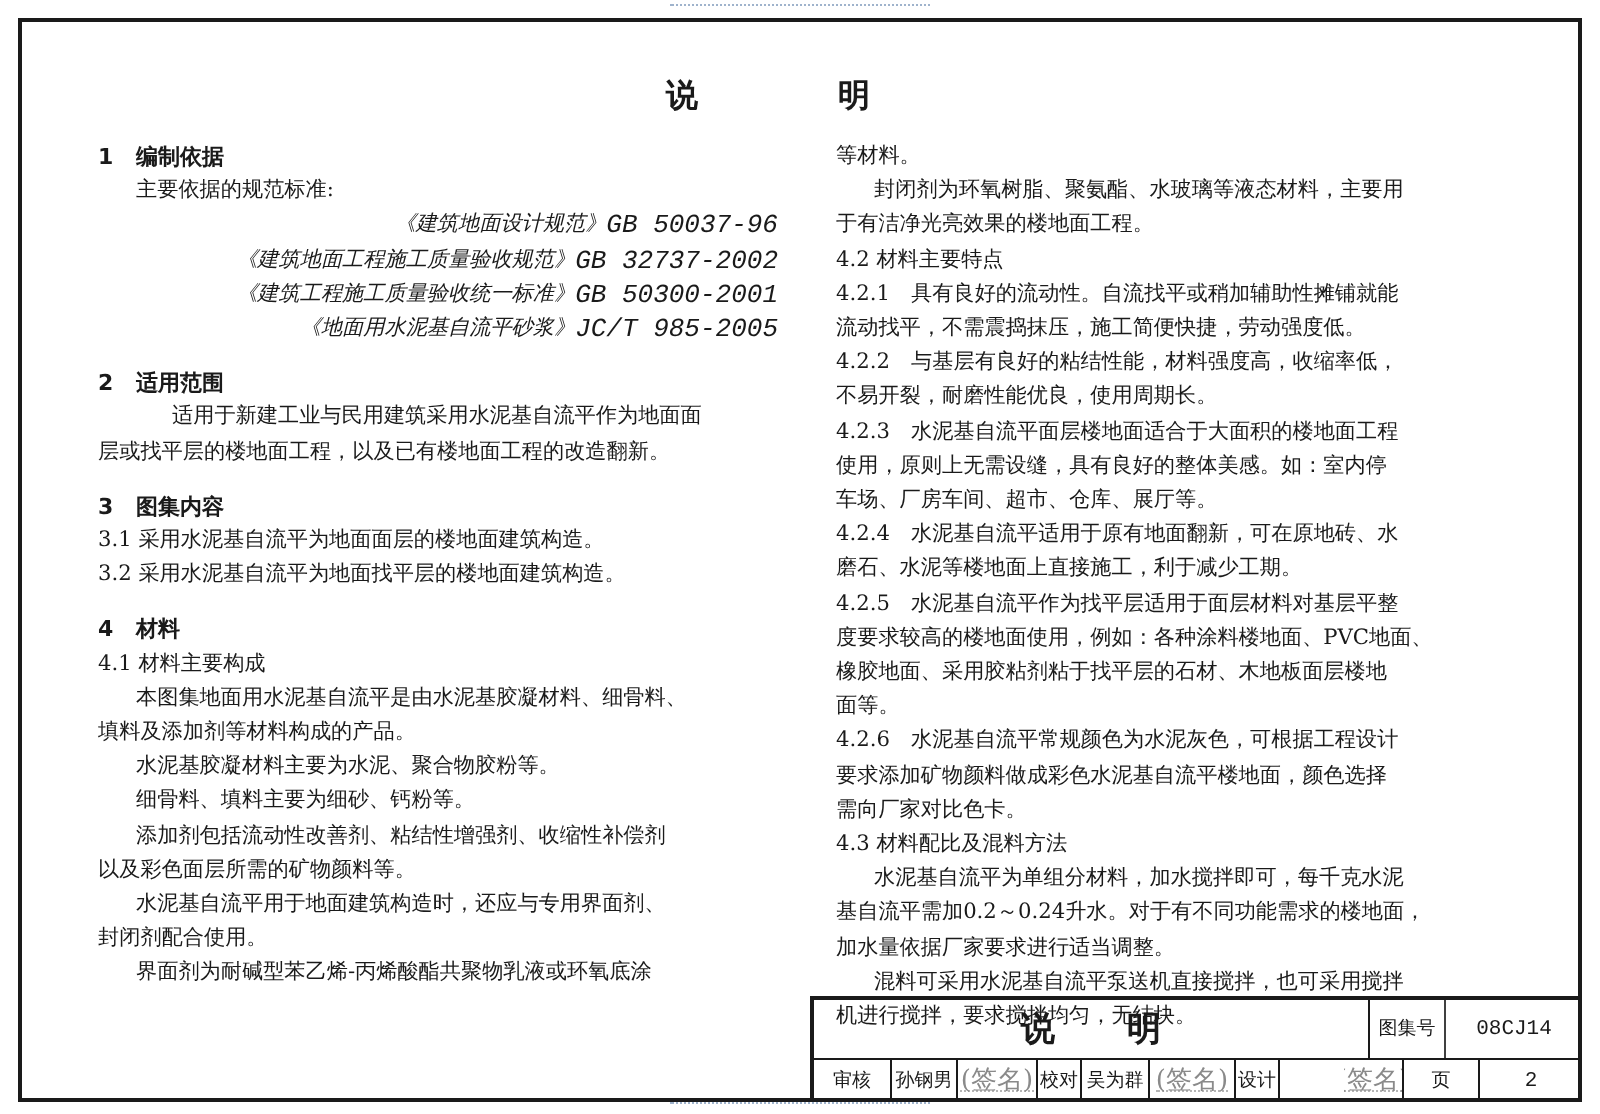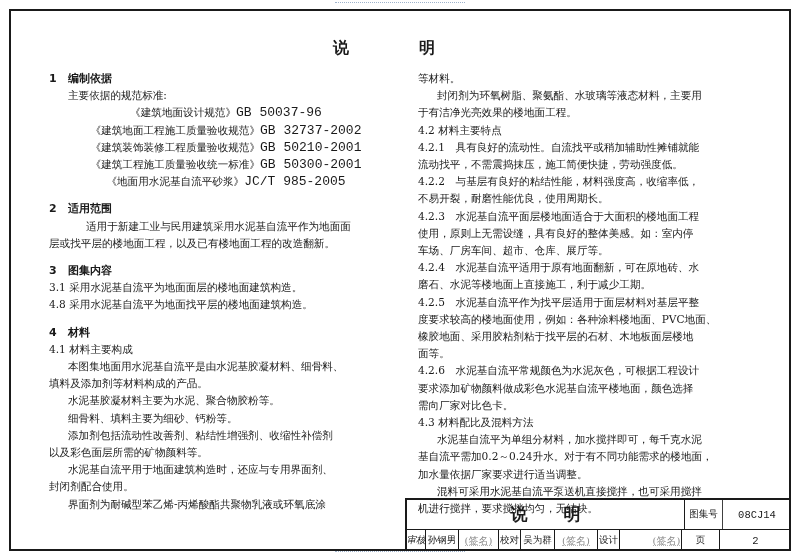--- a/index.html
+++ b/index.html
@@ -24,42 +24,42 @@
 
     .col { position: absolute; font-size: 10.6px; line-height: 17.2px; }
     .col.left { left: 49px; top: 70px; width: 340px; }
     .col.right { left: 418px; top: 70px; width: 352px; }
 
     .h1 { font-family: "DejaVu Sans", "Liberation Sans", sans-serif; font-weight: bold; font-size: 11px; display: flex; }
     .h1 .num { width: 19px; }
     .p { white-space: nowrap; }
     .indent1 { padding-left: 19px; }
     .indent2 { padding-left: 37px; }
-    .ref-row { display: flex; justify-content: center; padding-left: 14px; white-space: nowrap; }
+    .ref-row { display: flex; justify-content: flex-end; padding-left: 14px; white-space: nowrap; font-style: italic; }
     .ref-row .code { font-family: "Liberation Mono", "DejaVu Sans Mono", monospace; font-size: 13px; }
     .spacer { height: 10px; }
 
     .title-block {
       position: absolute; left: 405px; top: 498px; width: 386px; height: 53px;
       border-top: 2px solid #1a1a1a; border-left: 2px solid #1a1a1a;
       font-size: 9.5px;
     }
     .tb-row1 { position: absolute; left: 0; top: 0; width: 384px; height: 30px; border-bottom: 1px solid #1a1a1a; display: flex; }
     .tb-row2 { position: absolute; left: 0; top: 30px; width: 384px; height: 21px; display: flex; }
     .tb-main-title {
       width: 278px; display: flex; align-items: center; justify-content: center;
       font-family: "DejaVu Sans", "Liberation Sans", sans-serif; font-weight: bold; font-size: 17px;
       border-right: 1px solid #1a1a1a;
     }
     .tb-main-title .gap { display: inline-block; width: 36px; }
     .tb-label { width: 34px; border-right: 1px solid #404040; display: flex; align-items: center; justify-content: center; }
     .tb-value { flex: 1; display: flex; align-items: center; justify-content: center; font-family: "Liberation Mono", "DejaVu Sans Mono", monospace; font-size: 10.5px; }
     .cell { border-right: 1px solid #1a1a1a; display: flex; align-items: center; justify-content: center; white-space: nowrap; overflow: hidden; }
     .sig {
-      font-size: 10px; color: #8a8a8a; letter-spacing: 0;
+      font-size: 13px; color: #8a8a8a; letter-spacing: 0;
       border-bottom: 1px dotted #b5b5b5; line-height: 9px;
     }
   </style>
 </head>
 <body>
 
 <div class="top-scan-mark"></div>
 <div class="bottom-scan-mark"></div>
 
 <div class="frame"></div>
@@ -76,24 +76,20 @@
   <div class="p indent1">主要依据的规范标准:</div>
   <div class="ref-row">
       <span>《建筑地面设计规范》</span>
       <span class="code">GB 50037-96</span>
     </div>
   <div class="ref-row">
       <span>《建筑地面工程施工质量验收规范》</span>
       <span class="code">GB 32737-2002</span>
     </div>
   <div class="ref-row">
-      <span>《建筑装饰装修工程质量验收规范》</span>
-      <span class="code">GB 50210-2001</span>
-    </div>
-  <div class="ref-row">
       <span>《建筑工程施工质量验收统一标准》</span>
       <span class="code">GB 50300-2001</span>
     </div>
   <div class="ref-row">
       <span>《地面用水泥基自流平砂浆》</span>
       <span class="code">JC/T 985-2005</span>
     </div>
 
   <div class="spacer"></div>
   <div class="h1">
@@ -102,21 +98,21 @@
   </div>
   <div class="p indent2">适用于新建工业与民用建筑采用水泥基自流平作为地面面</div>
   <div class="p">层或找平层的楼地面工程，以及已有楼地面工程的改造翻新。</div>
 
   <div class="spacer"></div>
   <div class="h1">
     <span class="num">3</span>
     <span>图集内容</span>
   </div>
   <div class="p">3.1 采用水泥基自流平为地面面层的楼地面建筑构造。</div>
-  <div class="p">4.8 采用水泥基自流平为地面找平层的楼地面建筑构造。</div>
+  <div class="p">3.2 采用水泥基自流平为地面找平层的楼地面建筑构造。</div>
 
   <div class="spacer"></div>
   <div class="h1">
     <span class="num">4</span>
     <span>材料</span>
   </div>
   <div class="p">4.1 材料主要构成</div>
   <div class="p indent1">本图集地面用水泥基自流平是由水泥基胶凝材料、细骨料、</div>
   <div class="p">填料及添加剂等材料构成的产品。</div>
   <div class="p indent1">水泥基胶凝材料主要为水泥、聚合物胶粉等。</div>
@@ -161,21 +157,21 @@
   <div class="tb-row1">
     <div class="tb-main-title">
       <span>说</span>
         <span class="gap"></span>
         <span>明</span>
     </div>
     <div class="tb-label" style="width:38px;">图集号</div>
     <div class="tb-value">08CJ14</div>
   </div>
   <div class="tb-row2">
-    <div class="cell" style="width:19px;font-style:italic;">审核</div>
+    <div class="cell" style="width:39px;">审核</div>
     <div class="cell" style="width:33px;">孙钢男</div>
     <div class="cell" style="width:40px;">
         <span class="sig">(签名)</span>
       </div>
     <div class="cell" style="width:22px;">校对</div>
     <div class="cell" style="width:34px;">吴为群</div>
     <div class="cell" style="width:43px;">
         <span class="sig">(签名)</span>
       </div>
     <div class="cell" style="width:22px;">设计</div>

